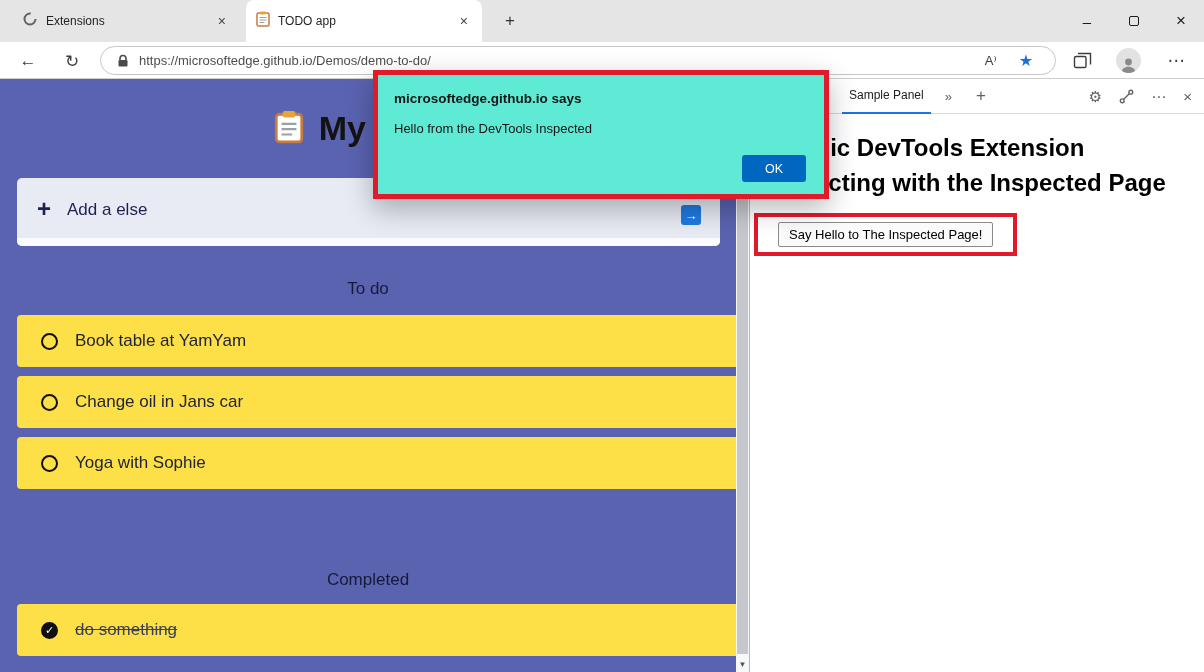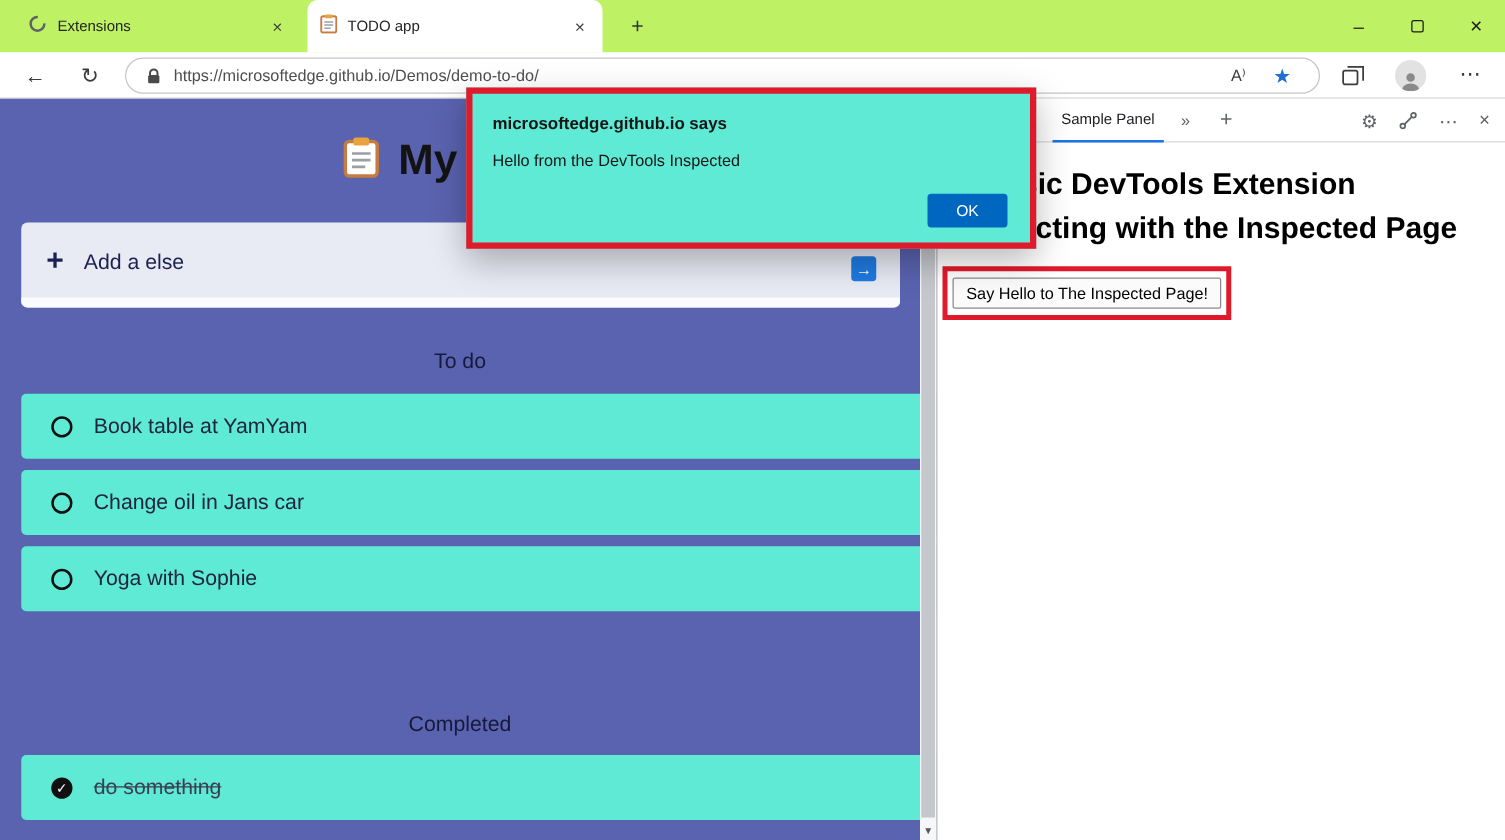--- a/index.html
+++ b/index.html
@@ -3,21 +3,21 @@
 <meta charset="utf-8">
 <style>
   * { box-sizing: border-box; margin: 0; padding: 0; }
   body {
     width: 1204px; height: 672px; position: relative; overflow: hidden;
     font-family: "Liberation Sans", "DejaVu Sans", sans-serif;
     background: #fff;
   }
 
   
-  .tabbar { position:absolute; left:0; top:0; width:1204px; height:42px; background:#bef264; }
+  .tabbar { position:absolute; left:0; top:0; width:1204px; height:42px; background:#e5e5e5; }
   .tab { position:absolute; top:0; height:42px; display:flex; align-items:center; padding:0 10px; cursor:default; }
   .tab-extensions { left:12px; width:228px; }
   .tab-todo { left:246px; width:236px; background:#ffffff; border-radius:8px 8px 0 0; }
   .tab-label { font-size:12px; color:#242424; margin-left:8px; flex:1; white-space:nowrap; overflow:hidden; }
   .tab-close { font-size:14px; color:#454545; padding:0 4px; }
   .newtab-btn { position:absolute; left:498px; top:9px; width:24px; height:24px; font-size:17px;
     color:#333; display:flex; align-items:center; justify-content:center; }
   .win-btn { position:absolute; top:0; width:46px; height:42px; display:flex; align-items:center;
     justify-content:center; font-size:15px; color:#1b1b1b; }
   .win-min { left:1064px; } .win-max { left:1111px; } .win-close { left:1158px; font-size:17px; }
@@ -50,21 +50,21 @@
   .add-task { position:absolute; left:17px; top:99px; width:703px; height:68px; background:#e8eaf4;
     border-radius:5px; }
   .add-strip { position:absolute; left:0; bottom:0; width:100%; height:8px; background:#fafbfe;
     border-radius:0 0 5px 5px; }
   .add-plus { position:absolute; left:20px; top:17px; font-size:24px; font-weight:700; color:#1d2150; }
   .add-label { position:absolute; left:50px; top:22px; font-size:17px; color:#1d2150; }
   .add-submit { position:absolute; right:19px; top:27px; width:20px; height:20px; background:#1f7ae0;
     border-radius:3px; display:flex; align-items:center; justify-content:center; color:#fff; font-size:13px; }
   .section-label { position:absolute; width:736px; text-align:center; font-size:17px; color:#161a3a; }
   .label-todo { top:200px; } .label-completed { top:491px; }
-  .task { position:absolute; left:17px; width:829px; height:52px; background:#5eead4; border-radius:4px;
+  .task { position:absolute; left:17px; width:829px; height:52px; background:#fde047; border-radius:4px;
     display:flex; align-items:center; }
   .t0 { top:236px; } .t1 { top:297px; } .t2 { top:358px; } .t3 { top:419px; } .t4 { top:525px; }
   .task-circle { width:17px; height:17px; border:2.5px solid #101010; border-radius:50%; margin-left:24px;
     flex:none; display:flex; align-items:center; justify-content:center; }
   .task-circle.checked { background:#101010; color:#fff; font-size:11px; }
   .task-text { margin-left:17px; font-size:17px; color:#20243f; }
   .task-text.done { text-decoration:line-through; color:#3a3f55; }
 
   
   .scrollbar { position:absolute; left:736px; top:79px; width:13px; height:593px; background:#f6f7f9; }
@@ -77,21 +77,21 @@
   .dt-header { position:relative; height:35px; border-bottom:1px solid #d9d9d9; display:flex; align-items:center; }
   .dt-tab { margin-left:92px; height:35px; display:flex; align-items:center; padding:0 7px;
     font-size:12px; color:#202124; border-bottom:2px solid #1a73e8; }
   .dt-chevrons { margin-left:14px; color:#5f6368; font-size:13px; }
   .dt-plus { margin-left:24px; color:#5f6368; font-size:17px; }
   .dt-right { position:absolute; right:12px; top:0; height:35px; display:flex; gap:17px; align-items:center;
     color:#5f6368; }
   .dt-right > span { font-size:15px; display:flex; align-items:center; }
   .dt-content { padding:16px 14px 0 13px; }
   .dt-heading { font-size:24px; line-height:35px; font-weight:700; color:#000; width:432px; }
-  .btn-annotation { display:inline-block; border:4px solid #e01a2b; padding:5px 4px; margin:13px 0 0 -9px; }
+  .btn-annotation { display:inline-block; border:4px solid #e01a2b; padding:5px 20px; margin:13px 0 0 -9px; }
   .say-hello-btn { font-size:13px; color:#000; background:#fbfbfb; border:1px solid #8a8a8a;
     border-radius:2px; padding:4px 10px; font-family:"Liberation Sans","DejaVu Sans",sans-serif; }
 
   
   .dialog { position:absolute; left:373px; top:70px; width:456px; height:129px; background:#5eead4;
     border:5px solid #e01a2b; box-shadow:0 10px 26px rgba(0,0,0,0.28); z-index:60; }
   .dialog-title { font-size:13.5px; font-weight:700; color:#161616; margin:16px 0 0 16px; }
   .dialog-msg { font-size:13px; color:#161616; margin:15px 0 0 16px; }
   .dialog-ok { position:absolute; right:18px; bottom:12px; width:64px; height:27px; background:#0067c0;
     color:#fff; font-size:12.5px; border:none; border-radius:3px; display:flex; align-items:center;

